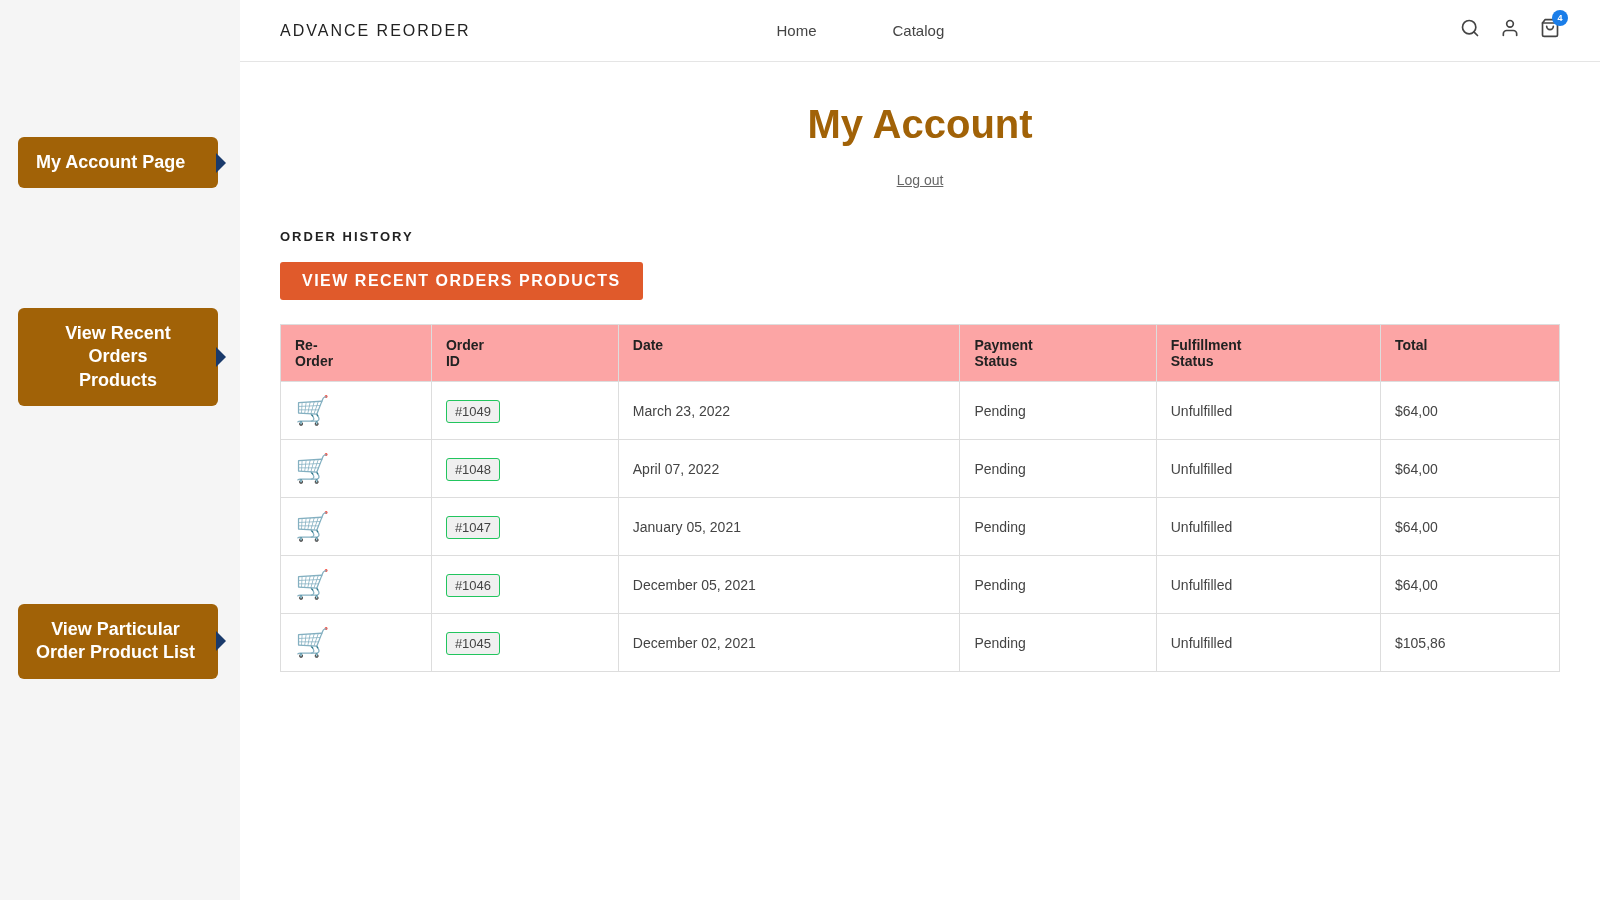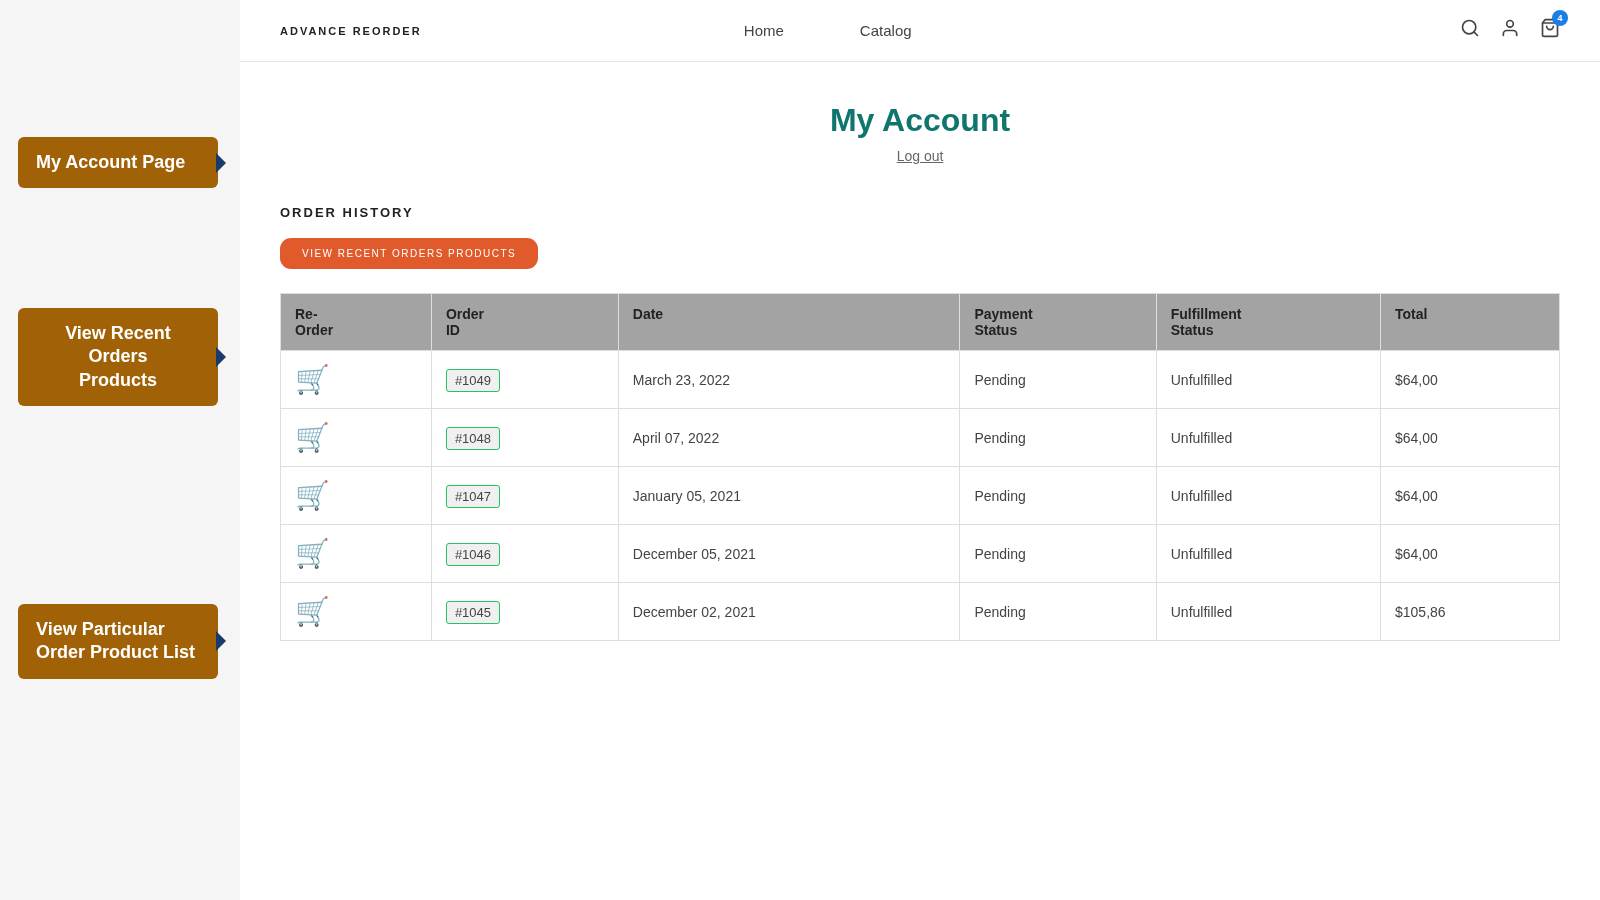--- a/index.html
+++ b/index.html
@@ -60,22 +60,22 @@
 
     
     .nav-bar {
       display: flex;
       align-items: center;
       padding: 18px 40px;
       border-bottom: 1px solid #e5e5e5;
       background: #fff;
     }
     .nav-brand {
-      font-size: 11px;
-      font-weight: 700;
+      font-size: 16px;
+      font-weight: 400;
       letter-spacing: 2px;
       color: #222;
       flex: 0 0 auto;
     }
     .nav-links {
       display: flex;
       gap: 28px;
       margin-left: auto;
       margin-right: auto;
     }
@@ -113,24 +113,24 @@
       justify-content: center;
       font-weight: 700;
     }
 
     
     .account-header {
       text-align: center;
       padding: 40px 20px 20px;
     }
     .account-title {
-      font-size: 32px;
-      font-weight: 700;
-      color: #0f766e;
-      margin-bottom: 8px;
+      font-size: 40px;
+      font-weight: 700;
+      color: #a16207;
+      margin-bottom: 24px;
     }
     .logout-link {
       font-size: 14px;
       color: #666;
       text-decoration: underline;
       cursor: pointer;
     }
 
     
     .body-columns {
@@ -151,43 +151,43 @@
       letter-spacing: 2px;
       color: #222;
       margin-bottom: 18px;
       text-transform: uppercase;
     }
     .view-recent-btn {
       background: #e05a2b;
       color: #fff;
       border: none;
       padding: 10px 22px;
-      font-size: 10px;
-      font-weight: 400;
+      font-size: 16px;
+      font-weight: 700;
       letter-spacing: 1.5px;
       text-transform: uppercase;
-      border-radius: 11px;
+      border-radius: 3px;
       cursor: pointer;
       margin-bottom: 24px;
       display: inline-block;
     }
 
     
     .orders-table {
       width: 100%;
       border-collapse: collapse;
       font-size: 14px;
     }
     .orders-table th {
       border: 1px solid #ddd;
       padding: 12px 14px;
       text-align: left;
       font-weight: 700;
       color: #222;
-      background: #a3a3a3;
+      background: #fca5a5;
       vertical-align: top;
     }
     .orders-table td {
       border: 1px solid #ddd;
       padding: 12px 14px;
       color: #444;
       vertical-align: middle;
     }
     .order-id-badge {
       background: #f0f0f0;
@@ -234,21 +234,21 @@
 
 <div class="page-wrapper">
 
   <div class="left-panel">
     <div class="annotation-badge" style="top: 137px; width: 200px;">
       <span>My Account Page</span>
     </div>
     <div class="annotation-badge" style="top: 308px; width: 200px; text-align: center;">
       <span>View Recent Orders<br>Products</span>
     </div>
-    <div class="annotation-badge" style="top: 604px; width: 200px; text-align: left;">
+    <div class="annotation-badge" style="top: 604px; width: 200px; text-align: center;">
       <span>View Particular<br>Order Product List</span>
     </div>
   </div>
 
   <div class="main-content">
 
     <nav class="nav-bar">
       <span class="nav-brand">ADVANCE REORDER</span>
       <div class="nav-links">
         <a class="nav-link">Home</a>

